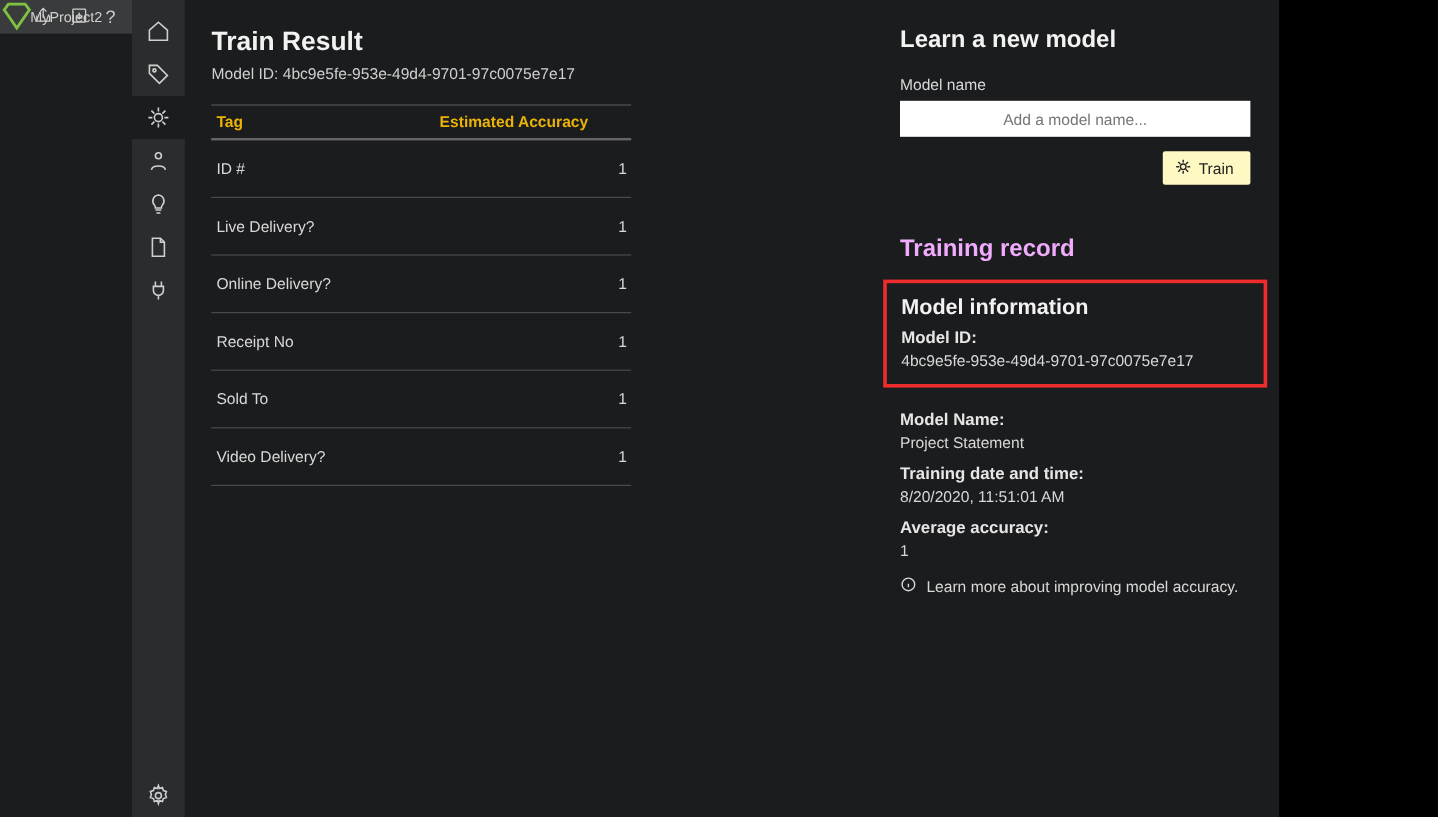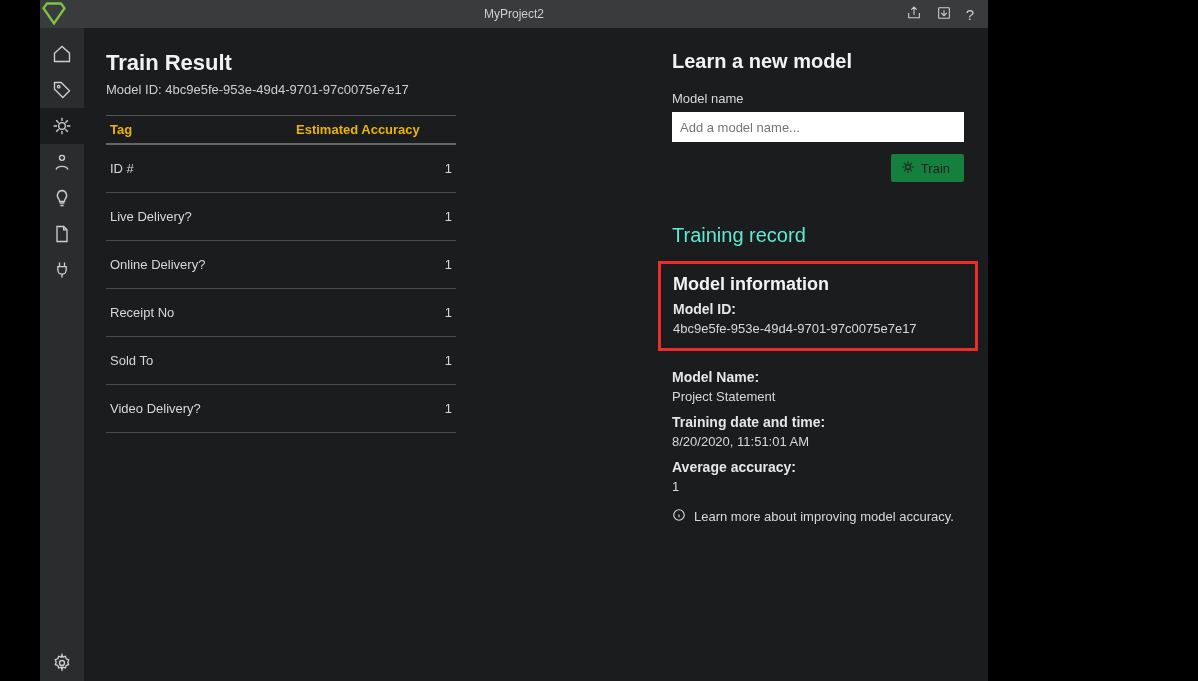--- a/index.html
+++ b/index.html
@@ -1,17 +1,17 @@
 <!DOCTYPE html>
 <html><head>
 <meta charset="utf-8">
 <style>
   * { box-sizing: border-box; margin: 0; padding: 0; }
   html, body { width: 1198px; height: 681px; overflow: hidden; font-family: "Segoe UI", Arial, sans-serif; background: #000; color: #e6e6e6; }
-  .app { width: 948px; height: 681px; display: flex; flex-direction: column; background: #1b1c1e; margin-left: 40px; }
+  .app { width: 1066px; height: 681px; display: flex; flex-direction: row; background: #1b1c1e; }
   .titlebar { height: 28px; background: #3a3b3d; display: flex; align-items: center; position: relative; color: #cfcfcf; font-size: 12px; }
   .titlebar .logo { width: 28px; display: flex; align-items: center; justify-content: center; color: #7fc241; }
   .titlebar .title { position: absolute; left: 50%; transform: translateX(-50%); }
   .titlebar .right { margin-left: auto; display: flex; gap: 14px; padding-right: 14px; align-items: center; color: #cfcfcf; }
   .titlebar .right svg { width: 16px; height: 16px; }
   .shell { flex: 1; display: flex; min-height: 0; }
   .sidebar { width: 44px; background: #2b2c2e; display: flex; flex-direction: column; align-items: center; padding-top: 8px; gap: 0; }
   .sidebar .item { width: 44px; height: 36px; display: flex; align-items: center; justify-content: center; color: #cfcfcf; cursor: pointer; }
   .sidebar .item svg { width: 20px; height: 20px; }
   .sidebar .item.active { background: #1b1c1e; }
@@ -21,25 +21,25 @@
   .content h1 { font-size: 22px; font-weight: 600; color: #f2f2f2; margin-bottom: 6px; }
   .content .sub { font-size: 13px; color: #cfcfcf; margin-bottom: 18px; }
   table.results { width: 350px; border-collapse: collapse; font-size: 13px; }
   table.results th { text-align: left; font-weight: 600; padding: 6px 4px; border-top: 1px solid #555; border-bottom: 2px solid #666; color: #eab308; }
   table.results th:last-child { text-align: center; }
   table.results td { padding: 16px 4px; border-bottom: 1px solid #4a4a4a; color: #d8d8d8; }
   table.results td:last-child { text-align: right; }
   .right-panel { width: 340px; padding: 22px 24px 24px 24px; display: flex; flex-direction: column; }
   .right-panel h2 { font-size: 20px; font-weight: 600; color: #f2f2f2; margin-bottom: 18px; }
   .right-panel label { font-size: 13px; color: #d8d8d8; display: block; margin-bottom: 6px; }
-  .right-panel input.model-name { width: 100%; height: 30px; background: #fff; color: #333; border: none; padding: 0 8px; font-size: 13px; outline: none; }
+  .right-panel input.model-name { width: 100%; height: 30px; background: #fff; color: #333; border: none; padding: 0 8px; font-size: 13px; outline: none; text-align: center; }
   .right-panel .train-row { display: flex; justify-content: flex-end; margin-top: 12px; }
-  .btn-train { background: #15803d; color: #222; border: none; height: 28px; padding: 0 14px 0 10px; font-size: 13px; cursor: pointer; display: flex; align-items: center; gap: 6px; border-radius: 2px; }
+  .btn-train { background: #fef9c3; color: #222; border: none; height: 28px; padding: 0 14px 0 10px; font-size: 13px; cursor: pointer; display: flex; align-items: center; gap: 6px; border-radius: 2px; }
   .btn-train svg { width: 14px; height: 14px; }
-  .record-h { font-size: 20px; font-weight: 400; color: #5eead4; margin-top: 42px; margin-bottom: 14px; }
+  .record-h { font-size: 20px; font-weight: 700; color: #f0abfc; margin-top: 42px; margin-bottom: 14px; }
   .info-box { border: 3px solid #ef2c2c; padding: 10px 12px 12px 12px; margin: 0 -14px 8px -14px; }
   .info-box h3 { font-size: 18px; font-weight: 600; color: #f2f2f2; margin-bottom: 6px; }
   .kv-label { font-size: 14px; font-weight: 600; color: #e6e6e6; margin-top: 10px; }
   .kv-value { font-size: 13px; color: #d8d8d8; margin-top: 4px; }
   .info-link { margin-top: 14px; font-size: 13px; color: #d8d8d8; display: flex; align-items: center; gap: 8px; cursor: pointer; }
   .info-link svg { width: 14px; height: 14px; flex-shrink: 0; }
 </style>
 </head>
 <body>
 

